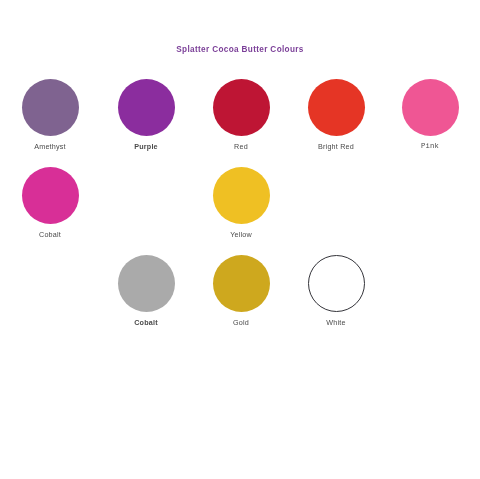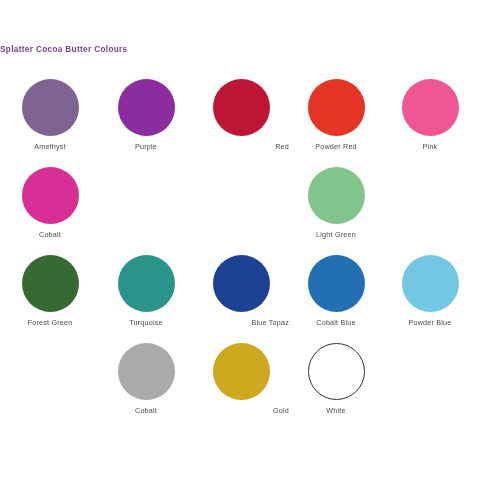--- a/index.html
+++ b/index.html
@@ -22,21 +22,21 @@
     width: 480px;
     height: 479px;
     box-sizing: border-box;
   }
 
   .title {
     position: absolute;
     left: 0;
     top: 45px;
     width: 480px;
-    text-align: left;
+    text-align: center;
     font-size: 8.2px;
     font-weight: bold;
     letter-spacing: 0.35px;
     color: #7b3f98;
     white-space: nowrap;
   }
 
   .grid {
     position: absolute;
     left: 0;
@@ -50,22 +50,22 @@
   }
 
   .cell {
     position: absolute;
     width: 96px;
     top: 0;
     text-align: center;
   }
 
   .cell.c0 { left: 2px;   }
-  .cell.c1 { left: 98px;  }
-  .cell.c2 { left: 193px; text-align: right; }
+  .cell.c1 { left: 98px; font-weight: bold;  }
+  .cell.c2 { left: 193px; }
   .cell.c3 { left: 288px; }
   .cell.c4 { left: 382px; }
 
   .swatch {
     width: 57px;
     height: 57px;
     border-radius: 50%;
     margin: 7px auto 0 auto;
     box-sizing: border-box;
   }
@@ -99,61 +99,39 @@
       <div class="cell c1">
         <div class="swatch" style="background: rgb(139, 45, 158);"></div>
         <div class="label" style="color: rgb(74, 74, 74);">Purple</div>
       </div>
       <div class="cell c2">
         <div class="swatch" style="background: rgb(190, 21, 52);"></div>
         <div class="label" style="color: rgb(74, 74, 74);">Red</div>
       </div>
       <div class="cell c3">
         <div class="swatch" style="background: rgb(229, 53, 37);"></div>
-        <div class="label" style="color: rgb(74, 74, 74);">Powder Red</div>
+        <div class="label" style="color: rgb(74, 74, 74);">Bright Red</div>
       </div>
       <div class="cell c4">
         <div class="swatch" style="background: rgb(239, 86, 148);"></div>
-        <div class="label" style="color: rgb(74, 74, 74);">Pink</div>
+        <div class="label" style="color: rgb(74, 74, 74); font-family: Liberation Mono, monospace;">Pink</div>
       </div>
     </div>
 
     <div class="row">
       <div class="cell c0">
         <div class="swatch" style="background: rgb(216, 47, 151);"></div>
         <div class="label" style="color: rgb(74, 74, 74);">Cobalt</div>
       </div>
-      <div class="cell c3">
-        <div class="swatch" style="background: rgb(130, 197, 140);"></div>
-        <div class="label" style="color: rgb(74, 74, 74);">Light Green</div>
+      <div class="cell c2">
+        <div class="swatch" style="background: rgb(239, 192, 35);"></div>
+        <div class="label" style="color: rgb(74, 74, 74);">Yellow</div>
       </div>
     </div>
 
-    <div class="row">
-      <div class="cell c0">
-        <div class="swatch" style="background: rgb(53, 107, 51);"></div>
-        <div class="label" style="color: rgb(74, 74, 74);">Forest Green</div>
-      </div>
-      <div class="cell c1">
-        <div class="swatch" style="background: rgb(43, 148, 138);"></div>
-        <div class="label" style="color: rgb(74, 74, 74);">Turquoise</div>
-      </div>
-      <div class="cell c2">
-        <div class="swatch" style="background: rgb(30, 66, 147);"></div>
-        <div class="label" style="color: rgb(74, 74, 74);">Blue Topaz</div>
-      </div>
-      <div class="cell c3">
-        <div class="swatch" style="background: rgb(34, 112, 179);"></div>
-        <div class="label" style="color: rgb(74, 74, 74);">Cobalt Blue</div>
-      </div>
-      <div class="cell c4">
-        <div class="swatch" style="background: rgb(116, 199, 227);"></div>
-        <div class="label" style="color: rgb(74, 74, 74);">Powder Blue</div>
-      </div>
-    </div>
 
     <div class="row">
       <div class="cell c0">
         <div class="swatch"></div>
         <div class="label" style="color: rgb(74, 74, 74);"></div>
       </div>
       <div class="cell c1">
         <div class="swatch" style="background: rgb(170, 170, 170);"></div>
         <div class="label" style="color: rgb(74, 74, 74);">Cobalt</div>
       </div>

